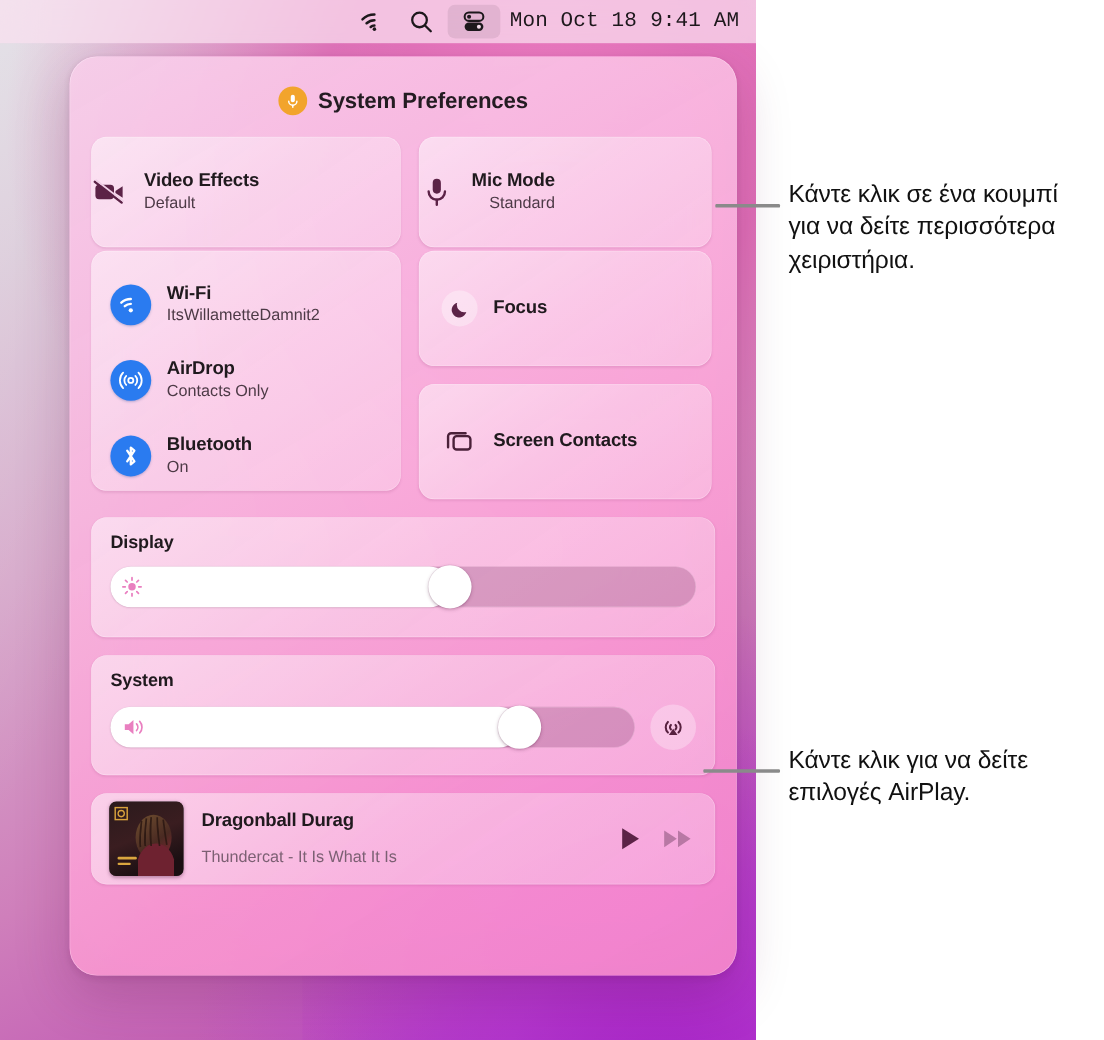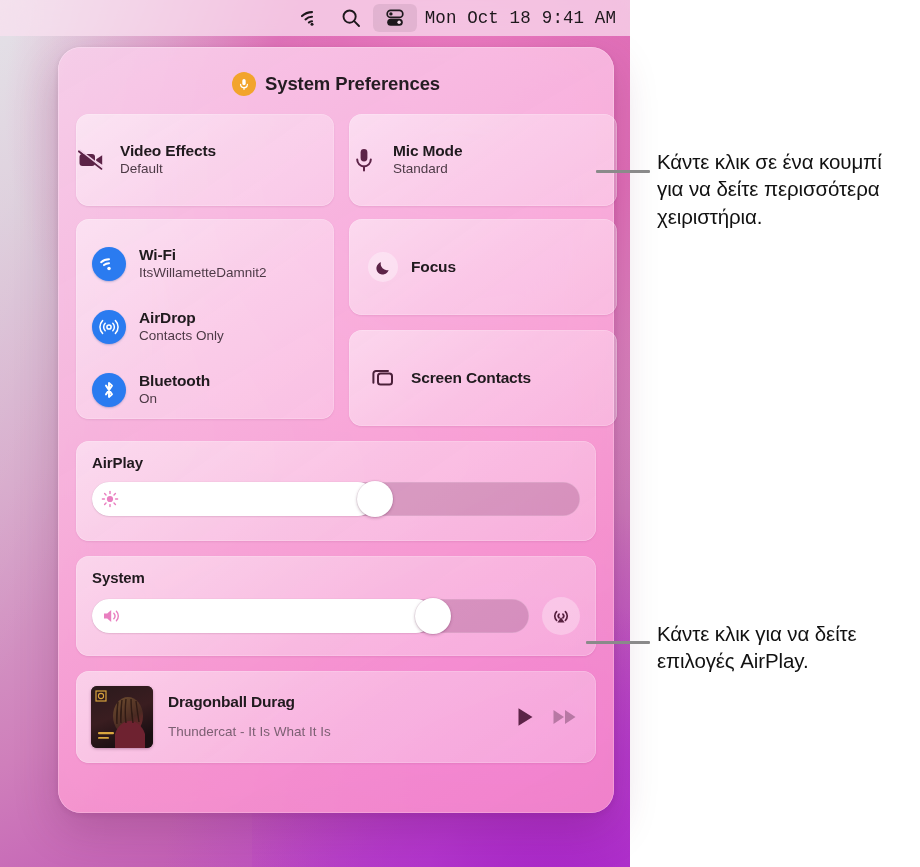--- a/index.html
+++ b/index.html
@@ -137,21 +137,21 @@
       0 1px 2px rgba(120,40,95,0.12),
       inset 0 0 0 0.5px rgba(255,255,255,0.35);
     box-sizing: border-box;
   }
 
   .rowgrid {
     display: flex;
     gap: 15px;
   }
   .col-left  { width: 258px; flex: none; }
-  .col-right { width: 268px; flex: none; }
+  .col-right { width: 244px; flex: none; text-align: right; }
 
   
   #row-top { margin-top: 0px; }
   .bigtile {
     height: 92px;
     display: flex;
     align-items: center;
     gap: 14px;
   }
   .bigtile .glyph {
@@ -168,21 +168,21 @@
     letter-spacing: -0.15px;
   }
   .bigtile .txt .t2 {
     font-size: 13.5px;
     color: #4d3a46;
     line-height: 1.25;
     margin-top: 1px;
   }
 
   
-  #row-mid { margin-top: 13px; }
+  #row-mid { margin-top: 3px; }
   #conn-tile {
     height: 200px;
     padding: 17px 0 0 16px;
   }
   .conn-row {
     display: flex;
     align-items: center;
     gap: 13px;
     height: 56px;
   }
@@ -295,21 +295,21 @@
     border-radius: 50%;
     background: rgba(255,255,255,0.30);
     display: flex; align-items: center; justify-content: center;
     flex: none;
     color: #57213f;
   }
 
   
   #nowplaying {
     margin-top: 15px;
-    height: 92px;
+    height: 76px;
     display: flex;
     align-items: center;
     padding: 0 18px 0 15px;
     gap: 15px;
   }
   #album-art {
     width: 62px; height: 62px;
     border-radius: 6px;
     flex: none;
     overflow: hidden;
@@ -510,21 +510,21 @@
             <rect x="8.0" y="6.4" width="14.0" height="11.2" rx="2.6" fill="none" stroke="#4a2039" stroke-width="2.0"></rect>
             <path d="M18.0 4.0H6.0A2.6 2.6 0 0 0 3.4 6.6v9.2" fill="none" stroke="#4a2039" stroke-width="2.0" stroke-linecap="round"></path>
           </svg>
         </span>
         <span class="label">Screen Contacts</span>
       </div>
     </div>
   </div>
 
   <div class="tile slider-tile">
-    <div class="heading">AirPlay</div>
+    <div class="heading">Display</div>
     <div class="slider-line">
       <div class="track" id="display-track">
         <div class="fill" id="display-fill" style="width: 58%;"></div>
         <span class="tglyph">
           <svg width="18" height="18" viewBox="0 0 18 18" aria-hidden="true">
             <circle cx="9" cy="9" r="3.1" fill="#e97fc0"></circle>
             <g stroke="#e97fc0" stroke-width="1.45" stroke-linecap="round">
               <path d="M9 1.4v2.0"></path>
                 <path d="M9 14.6v2.0"></path>
               <path d="M1.4 9h2.0"></path>

